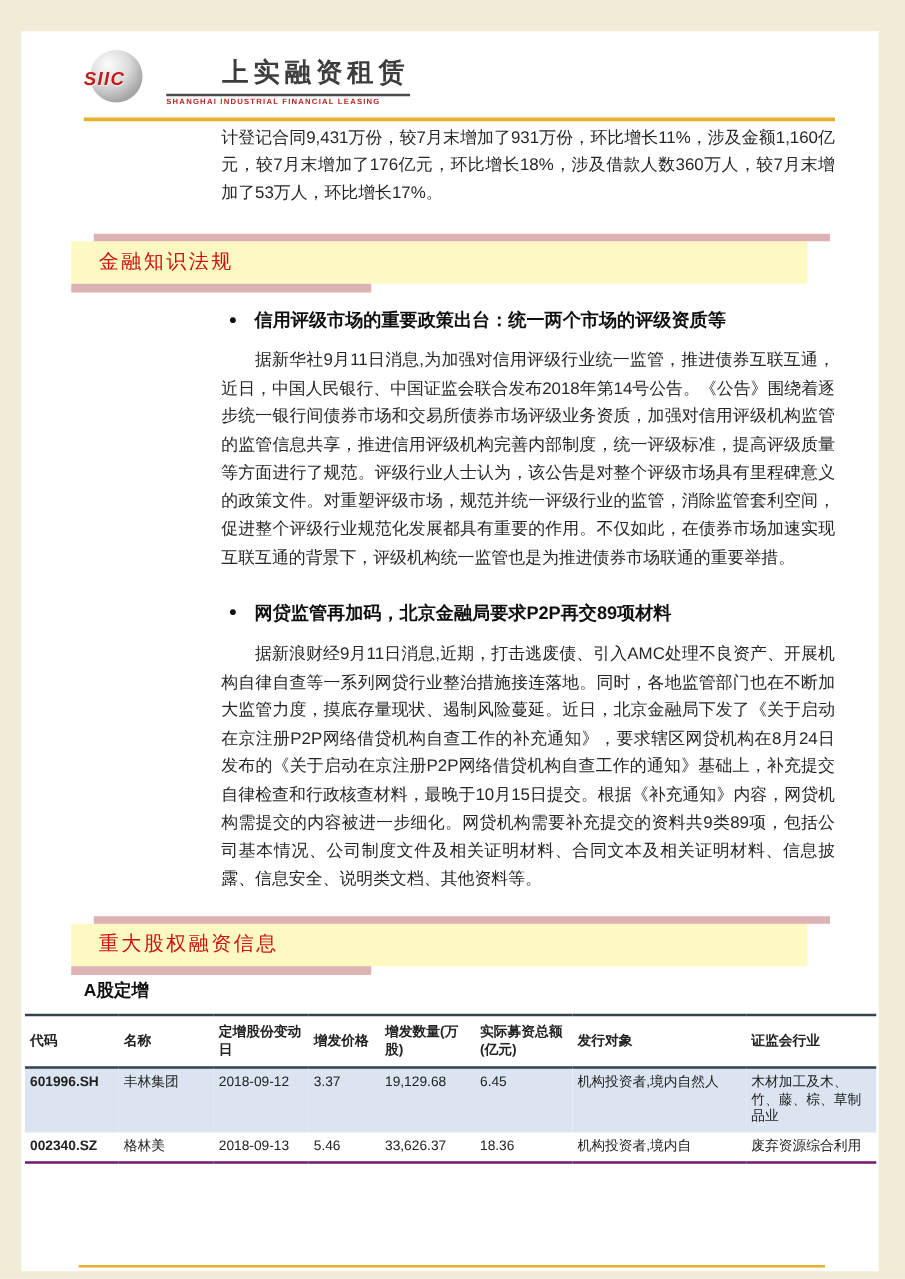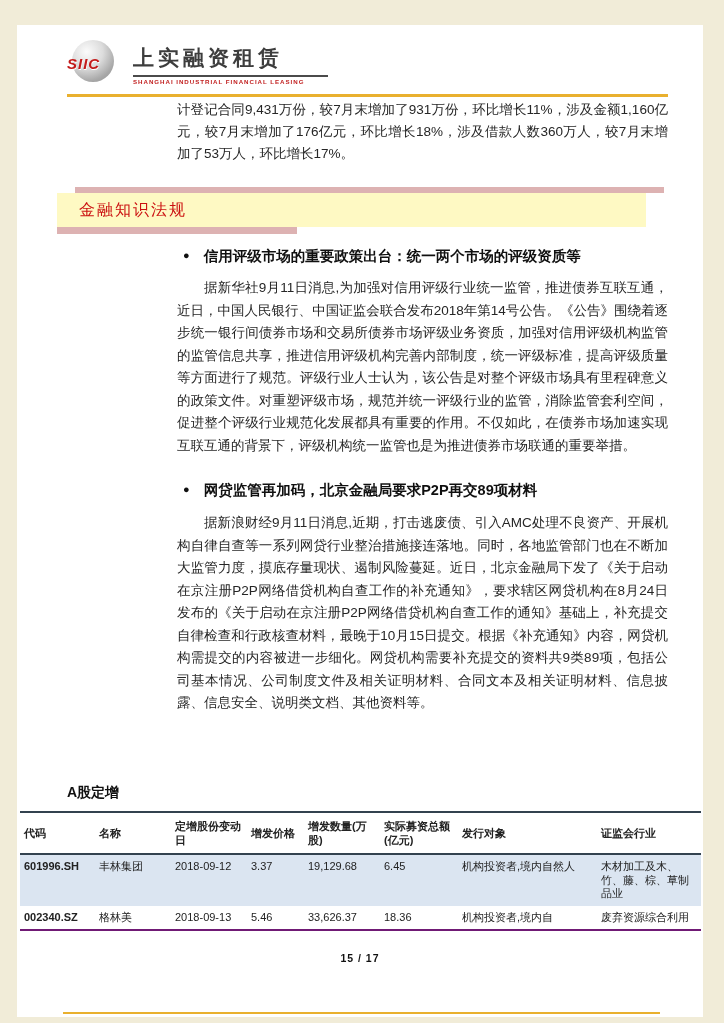--- a/index.html
+++ b/index.html
@@ -17,21 +17,21 @@
   
   .logo { position:absolute; top:15px; left:55px; display:flex; align-items:flex-start;gap:12px; }
   .logo-sphere {
     width:42px; height:42px; border-radius:50%; position:relative; flex:none;
     background:radial-gradient(circle at 35% 28%, #fbfbfb 0%, #dcdcdc 40%, #a8a8a8 72%, #8d8d8d 100%);
   }
   .logo-mark {
     position:absolute; left:-5px; top:15px; color:#c31a1a; font-style:italic;
     font-weight:bold; font-size:15px; letter-spacing:1px; text-shadow:0.5px 0.5px 0 #ffffff;
   }
-  .logo-text { margin-left:7px; padding-top:4px; }
+  .logo-text { margin-left:7px; padding-top:4px;text-align:right; }
   .logo-title {
     font-size:21px; color:#3d3d3d; font-weight:bold; letter-spacing:4px;
     border-bottom:2px solid #4b4b4b; padding-bottom:3px; white-space:nowrap;
   }
   .logo-sub {
     margin-top:2px; font-size:7px; color:#c22222; font-weight:bold;
     letter-spacing:1.1px; white-space:nowrap; transform:scale(0.88); transform-origin:left top;
   }
   
   .rule-top { position:absolute; top:69px; left:50px; width:601px; height:3px; background:#e9b02e; }
@@ -113,20 +113,21 @@
     <span>信用评级市场的重要政策出台：统一两个市场的评级资质等</span>
   </div>
   <p class="article-body body-1">据新华社9月11日消息,为加强对信用评级行业统一监管，推进债券互联互通，近日，中国人民银行、中国证监会联合发布2018年第14号公告。《公告》围绕着逐步统一银行间债券市场和交易所债券市场评级业务资质，加强对信用评级机构监管的监管信息共享，推进信用评级机构完善内部制度，统一评级标准，提高评级质量等方面进行了规范。评级行业人士认为，该公告是对整个评级市场具有里程碑意义的政策文件。对重塑评级市场，规范并统一评级行业的监管，消除监管套利空间，促进整个评级行业规范化发展都具有重要的作用。不仅如此，在债券市场加速实现互联互通的背景下，评级机构统一监管也是为推进债券市场联通的重要举措。</p>
 
   <div class="article-head head-2">
     <span class="bullet">●</span>
     <span>网贷监管再加码，北京金融局要求P2P再交89项材料</span>
   </div>
   <p class="article-body body-2">据新浪财经9月11日消息,近期，打击逃废债、引入AMC处理不良资产、开展机构自律自查等一系列网贷行业整治措施接连落地。同时，各地监管部门也在不断加大监管力度，摸底存量现状、遏制风险蔓延。近日，北京金融局下发了《关于启动在京注册P2P网络借贷机构自查工作的补充通知》，要求辖区网贷机构在8月24日发布的《关于启动在京注册P2P网络借贷机构自查工作的通知》基础上，补充提交自律检查和行政核查材料，最晚于10月15日提交。根据《补充通知》内容，网贷机构需提交的内容被进一步细化。网贷机构需要补充提交的资料共9类89项，包括公司基本情况、公司制度文件及相关证明材料、合同文本及相关证明材料、信息披露、信息安全、说明类文档、其他资料等。</p>
 
+  <div class="banner banner-2">重大股权融资信息</div>
 
   <div class="subhead">A股定增</div>
 
   <table class="stock-table">
     <colgroup>
       <col style="width:75px">
         <col style="width:76px">
         <col style="width:76px">
         <col style="width:57px">
       <col style="width:76px">
@@ -163,16 +164,15 @@
         <td>2018-09-13</td>
         <td>5.46</td>
         <td>33,626.37</td>
         <td>18.36</td>
         <td>机构投资者,境内自</td>
         <td>废弃资源综合利用</td>
       </tr>
     </tbody>
   </table>
 
-  <div class="pageno">15 / 17</div>
 </div>
 
 <div class="rule-bottom"></div>
 
 </body></html>

